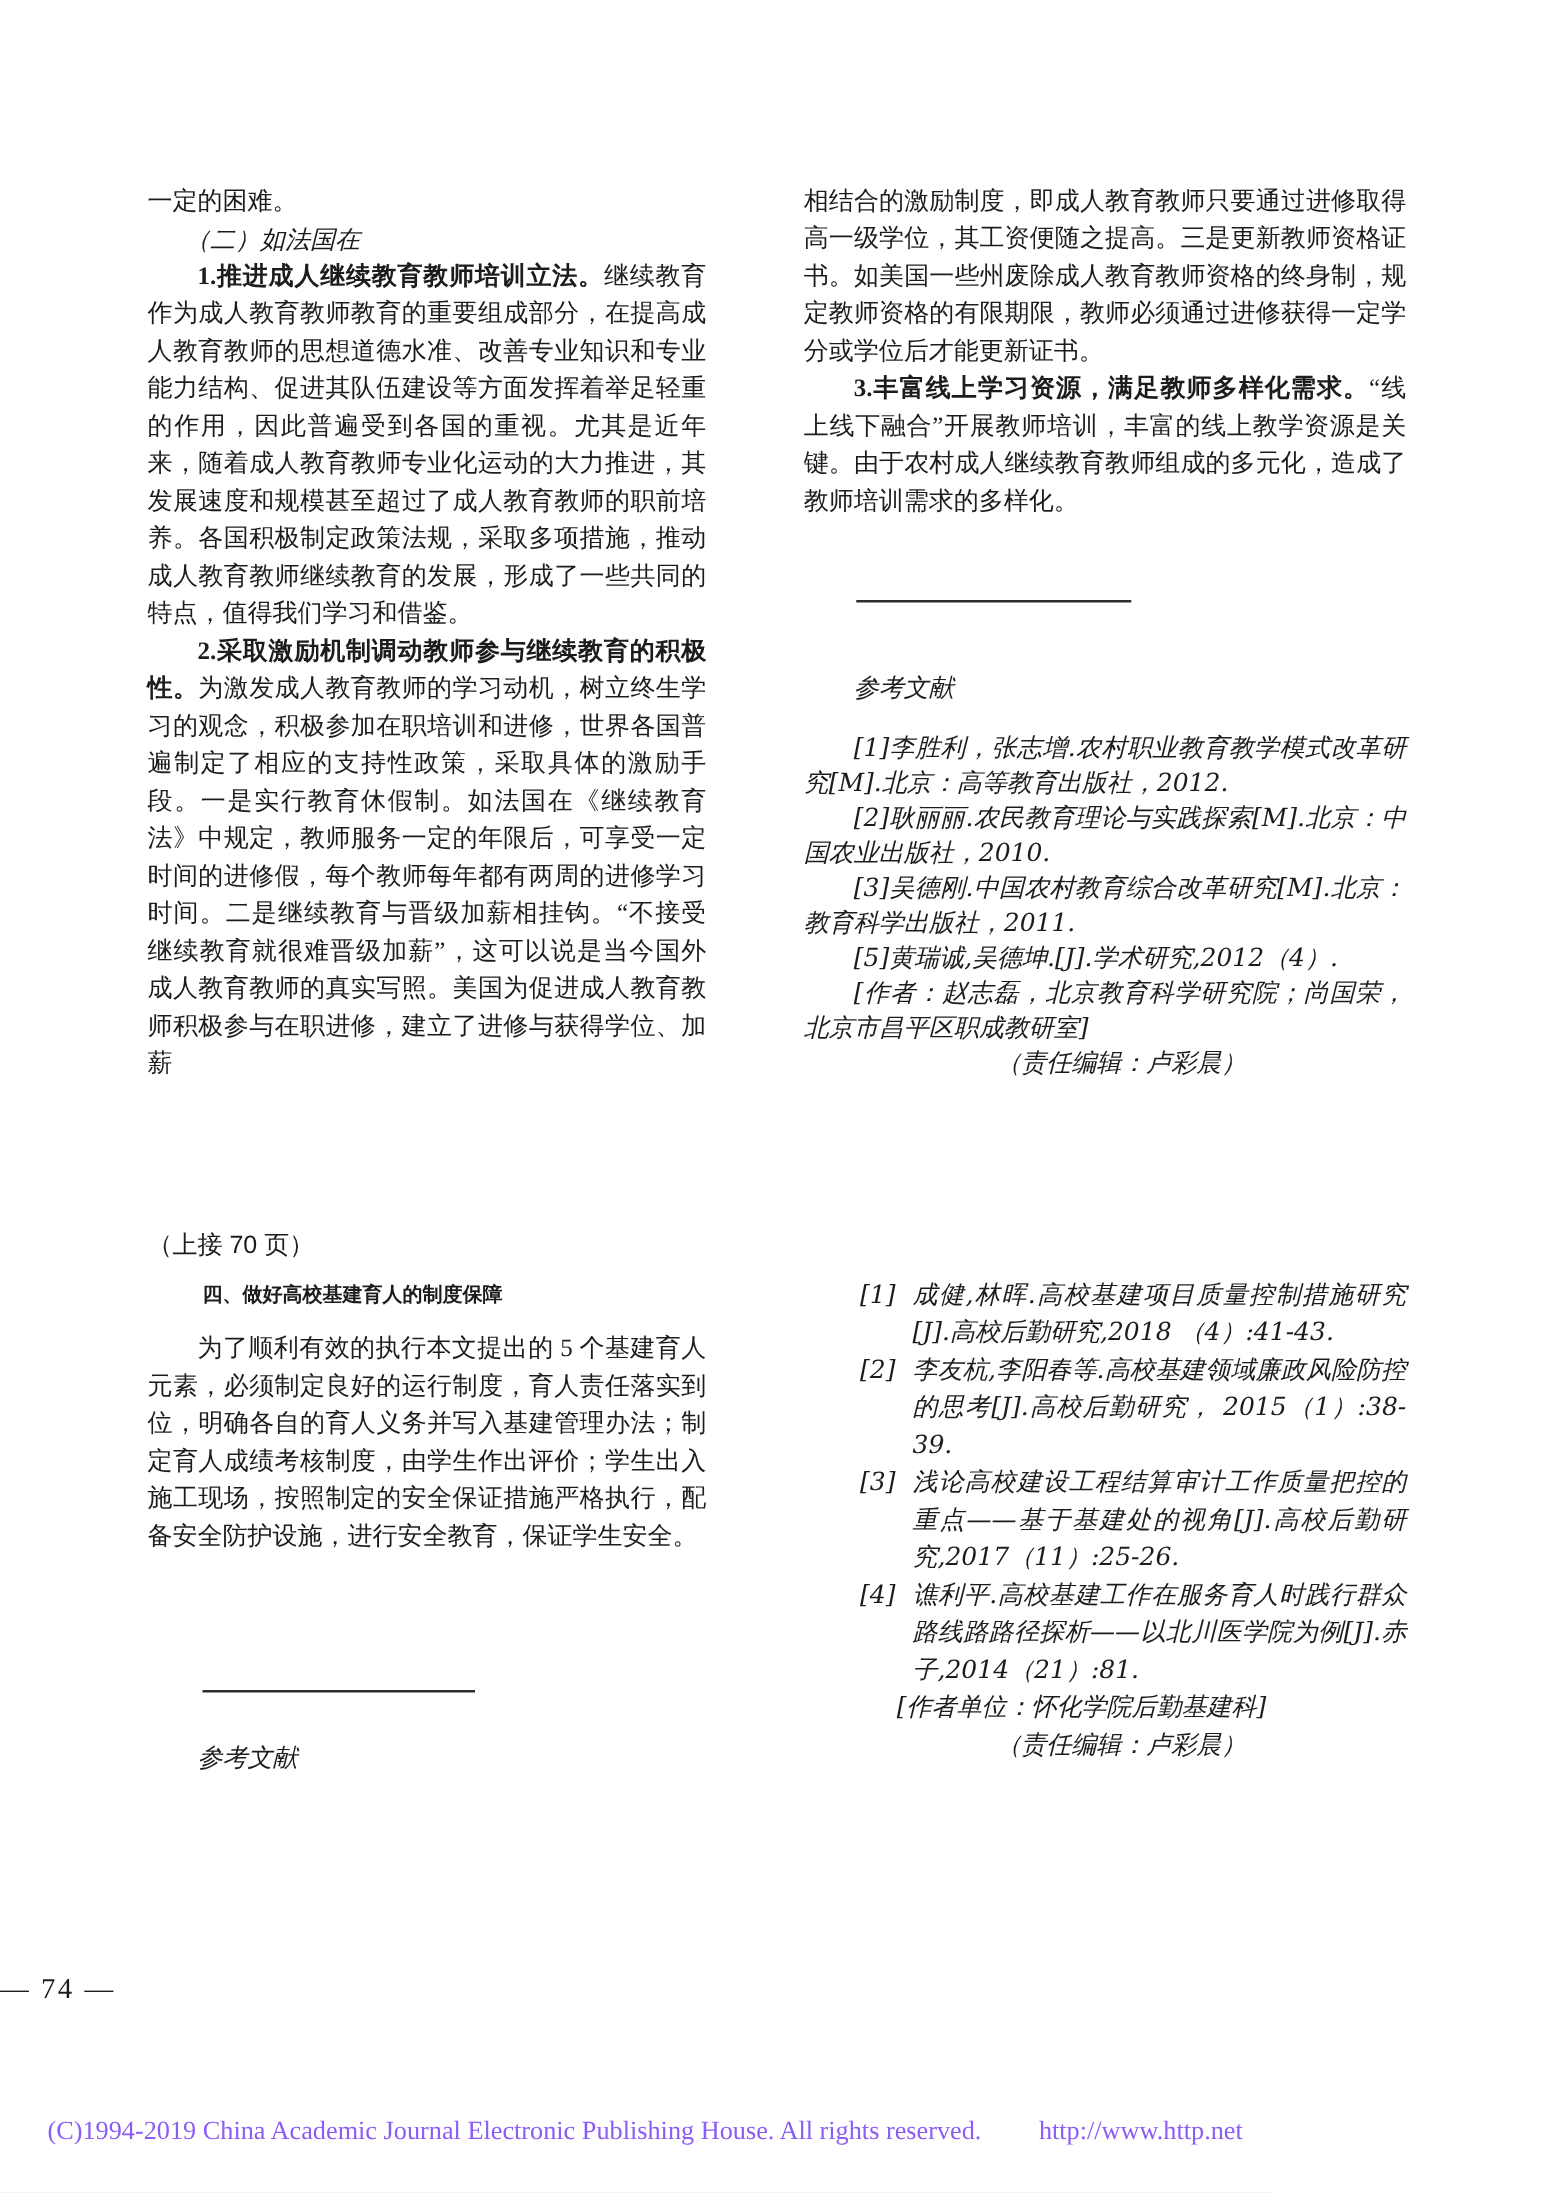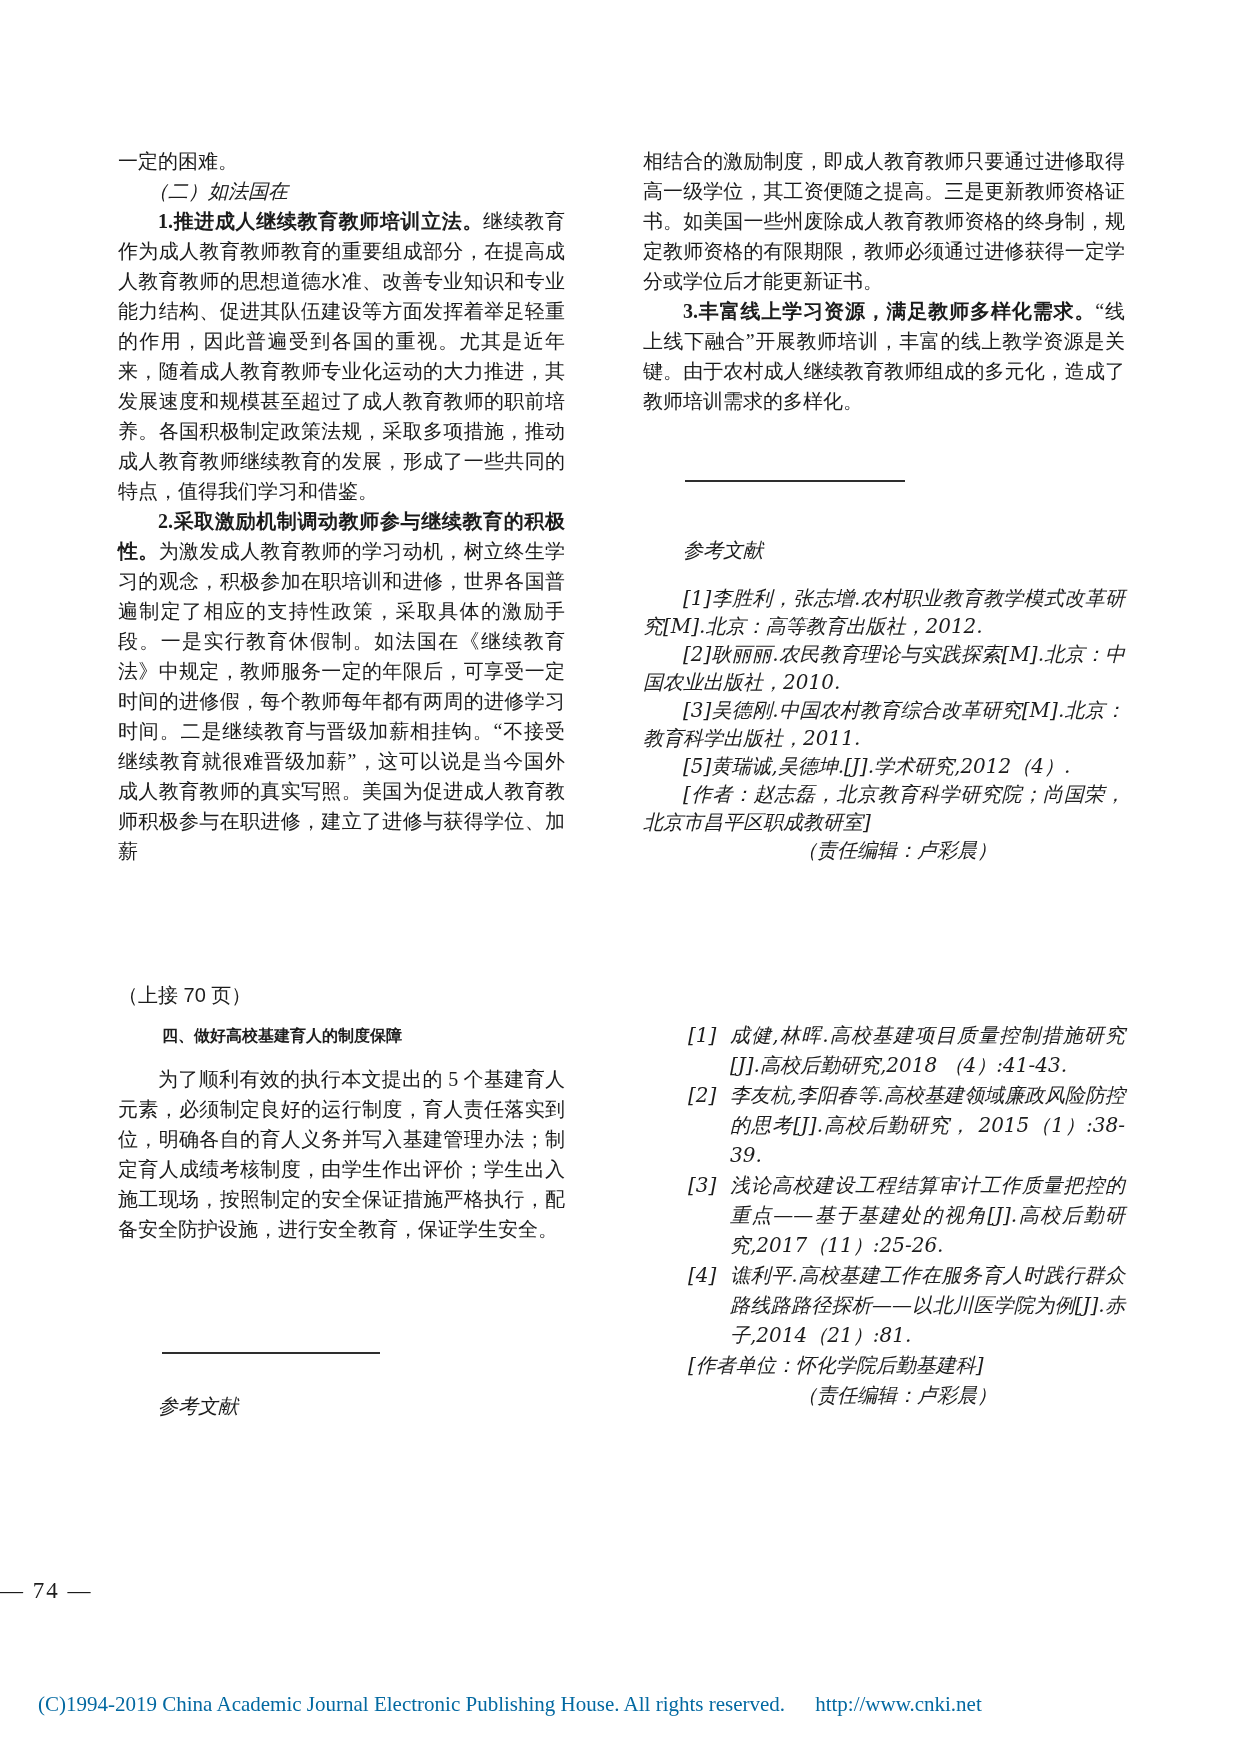--- a/index.html
+++ b/index.html
@@ -26,33 +26,33 @@
   .refs1 { font-size:20px; line-height:28px; }
   .refs1 .ref-title { text-indent:2em; }
   .refs1 .ref-item { text-indent:2em; text-align:justify; margin:0; }
   .refs1 .authors-note { text-indent:2em; text-align:justify; margin:0; }
   .refs1 .editor-note { text-align:right; padding-right:128px; margin:0; }
 
   .refs2 { font-size:20px; line-height:30px; }
   .ref2-item { display:flex; margin:0; }
   .ref2-marker { flex:0 0 42px; }
   .ref2-text { flex:1 1 auto; text-align:justify; }
-  .refs2 .authors-note { text-align:left; padding-right:112px; margin:0; }
+  .refs2 .authors-note { text-align:right; padding-right:112px; margin:0; }
   .refs2 .editor-note { text-align:right; padding-right:128px; margin:0; }
 
   .rule { position:absolute; height:0; border-top:2px solid #2e2e2e; }
 
   .continued { font-size:20px; }
   .section-heading { font-size:16px; font-weight:bold; padding-left:44px; }
 
   .ref-label { font-size:20px; line-height:28px; text-indent:2em; }
 
   .page-number { font-size:23px; letter-spacing:2px; text-align:left; }
 
-  .footer { font-size:21px; color:#0369a1; display:flex; gap:30px; white-space:pre; }
+  .footer { font-size:21px; color:#8b5cf6; display:flex; gap:46px; white-space:pre; }
 </style>
 </head>
 <body>
 
 <div class="page songti">
 
   <div class="abs body-text songti" style="left:118px; top:146px; width:447px;">
     <p>一定的困难。</p>
     <p class="kaiti indent15">（二）如法国在</p>
     <p class="indent2"><span class="lead">1.推进成人继续教育教师培训立法。</span><span>继续教育作为成人教育教师教育的重要组成部分，在提高成人教育教师的思想道德水准、改善专业知识和专业能力结构、促进其队伍建设等方面发挥着举足轻重的作用，因此普遍受到各国的重视。尤其是近年来，随着成人教育教师专业化运动的大力推进，其发展速度和规模甚至超过了成人教育教师的职前培养。各国积极制定政策法规，采取多项措施，推动成人教育教师继续教育的发展，形成了一些共同的特点，值得我们学习和借鉴。</span></p>
@@ -106,16 +106,16 @@
       <span class="ref2-text">谯利平.高校基建工作在服务育人时践行群众路线路路径探析——以北川医学院为例[J].赤子,2014（21）:81.</span>
     </div>
     <p class="authors-note">[作者单位：怀化学院后勤基建科]</p>
     <p class="editor-note">（责任编辑：卢彩晨）</p>
   </div>
 
   <div class="abs page-number songti" style="left:0; top:1578px; width:1240px;">— 74 —</div>
 
   <div class="abs footer songti" style="left:38px; top:1692px; width:1160px;">
     <span>(C)1994-2019 China Academic Journal Electronic Publishing House. All rights reserved.</span>
-    <span>http://www.cnki.net</span>
+    <span>http://www.http.net</span>
   </div>
 
 </div>
 
 </body></html>

